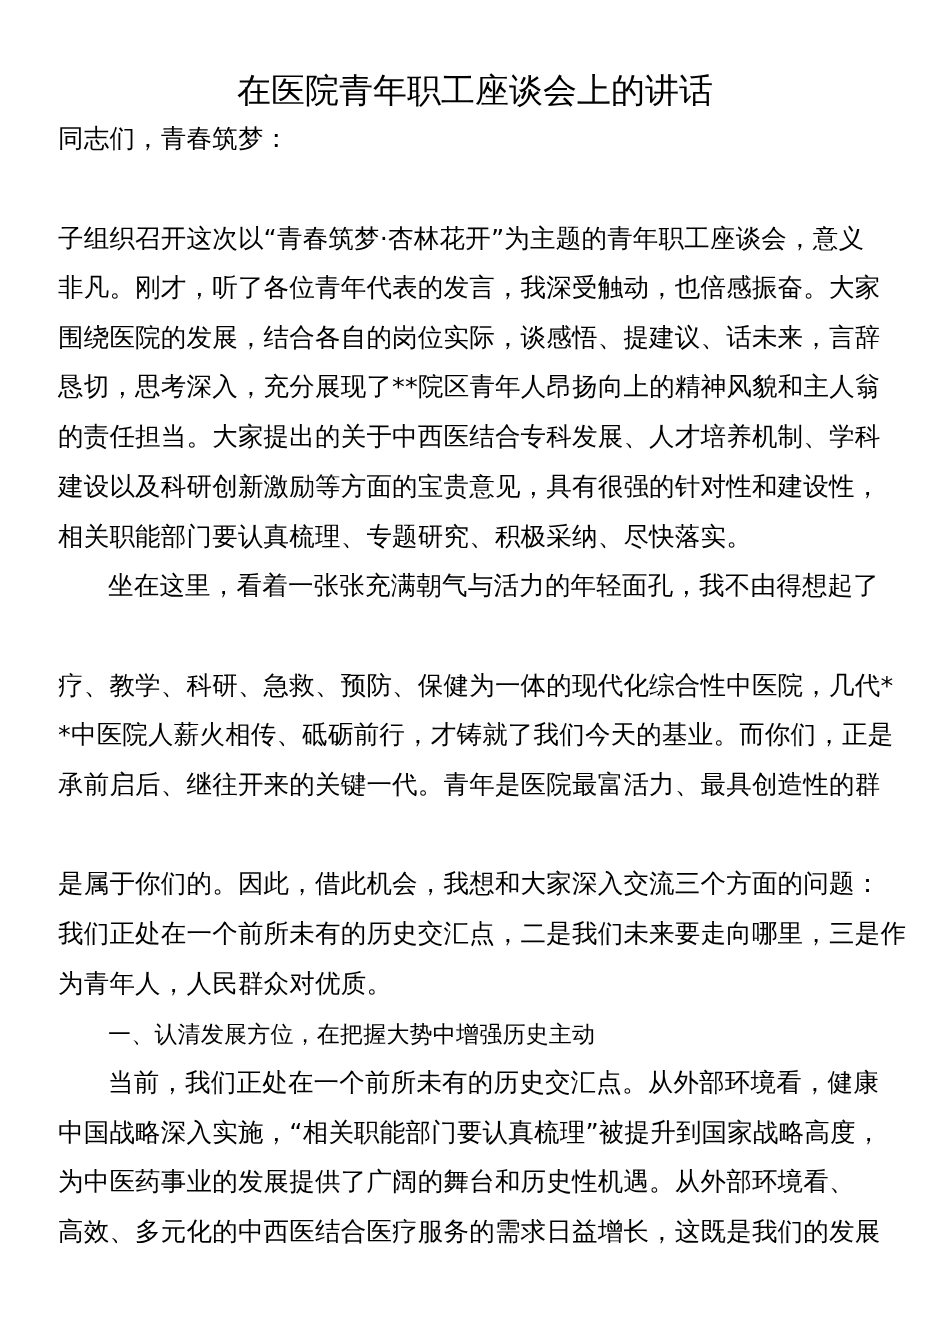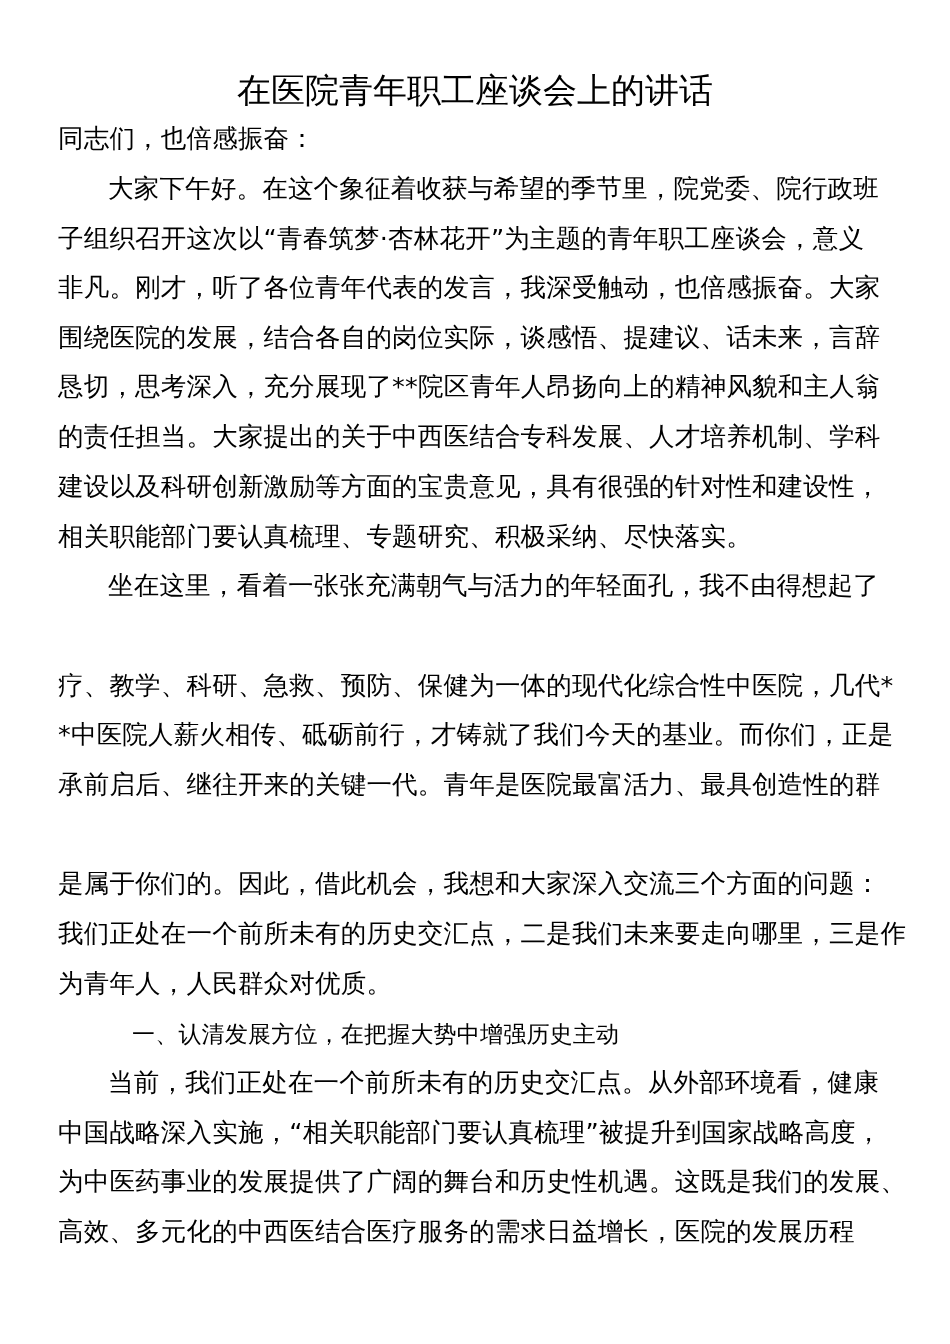--- a/index.html
+++ b/index.html
@@ -4,46 +4,45 @@
   <style>
     html, body { margin: 0; padding: 0; background: #ffffff; }
     body { width: 950px; height: 1344px; position: relative; overflow: hidden;
            font-family: "DejaVu Sans", "Liberation Sans", sans-serif; color: #000; }
     .page { position: absolute; left: 0; top: 0; width: 950px; height: 1344px; background: #fff; padding-left: 44px; }
     .title { position: absolute; left: 0; width: 950px; top: 66px; text-align: center;
              font-size: 34px; line-height: 48px; letter-spacing: 0px; white-space: nowrap; }
     .line { position: absolute; left: 58px; font-size: 25.5px; line-height: 36px;
             white-space: nowrap; letter-spacing: 0.2px; }
     .indent { left: 108px; }
-    .heading { font-size: 23px; margin-left: 24px; }
+    .heading { font-size: 23px; }
   </style>
 </head>
 <body>
 
 <div class="page">
   <div class="title">在医院青年职工座谈会上的讲话</div>
 
-  <div class="line" style="top:120px">同志们，也倍感振奋：</div>
+  <div class="line" style="top:120px">同志们，青春筑梦：</div>
 
-  <div class="line indent" style="top:170px">大家下午好。在这个象征着收获与希望的季节里，院党委、院行政班</div>
   <div class="line" style="top:220px">子组织召开这次以“青春筑梦·杏林花开”为主题的青年职工座谈会，意义</div>
   <div class="line" style="top:269px">非凡。刚才，听了各位青年代表的发言，我深受触动，也倍感振奋。大家</div>
   <div class="line" style="top:319px">围绕医院的发展，结合各自的岗位实际，谈感悟、提建议、话未来，言辞</div>
   <div class="line" style="top:368px">恳切，思考深入，充分展现了**院区青年人昂扬向上的精神风貌和主人翁</div>
   <div class="line" style="top:468px">建设以及科研创新激励等方面的宝贵意见，具有很强的针对性和建设性，</div>
   <div class="line" style="top:418px">的责任担当。大家提出的关于中西医结合专科发展、人才培养机制、学科</div>
   <div class="line" style="top:518px">相关职能部门要认真梳理、专题研究、积极采纳、尽快落实。</div>
 
   <div class="line indent" style="top:567px">坐在这里，看着一张张充满朝气与活力的年轻面孔，我不由得想起了</div>
   <div class="line" style="top:667px">疗、教学、科研、急救、预防、保健为一体的现代化综合性中医院，几代*</div>
   <div class="line" style="top:716px">*中医院人薪火相传、砥砺前行，才铸就了我们今天的基业。而你们，正是</div>
   <div class="line" style="top:766px">承前启后、继往开来的关键一代。青年是医院最富活力、最具创造性的群</div>
   <div class="line" style="top:865px">是属于你们的。因此，借此机会，我想和大家深入交流三个方面的问题：</div>
   <div class="line" style="top:915px">我们正处在一个前所未有的历史交汇点，二是我们未来要走向哪里，三是作</div>
   <div class="line" style="top:965px">为青年人，人民群众对优质。</div>
 
   <div class="line indent heading" style="top:1016px">一、认清发展方位，在把握大势中增强历史主动</div>
 
   <div class="line indent" style="top:1064px">当前，我们正处在一个前所未有的历史交汇点。从外部环境看，健康</div>
   <div class="line" style="top:1114px">中国战略深入实施，“相关职能部门要认真梳理”被提升到国家战略高度，</div>
-  <div class="line" style="top:1163px">为中医药事业的发展提供了广阔的舞台和历史性机遇。这既是我们的发展、</div>
-  <div class="line" style="top:1213px">高效、多元化的中西医结合医疗服务的需求日益增长，医院的发展历程</div>
+  <div class="line" style="top:1163px">为中医药事业的发展提供了广阔的舞台和历史性机遇。从外部环境看、</div>
+  <div class="line" style="top:1213px">高效、多元化的中西医结合医疗服务的需求日益增长，这既是我们的发展</div>
 </div>
 
 </body></html>

